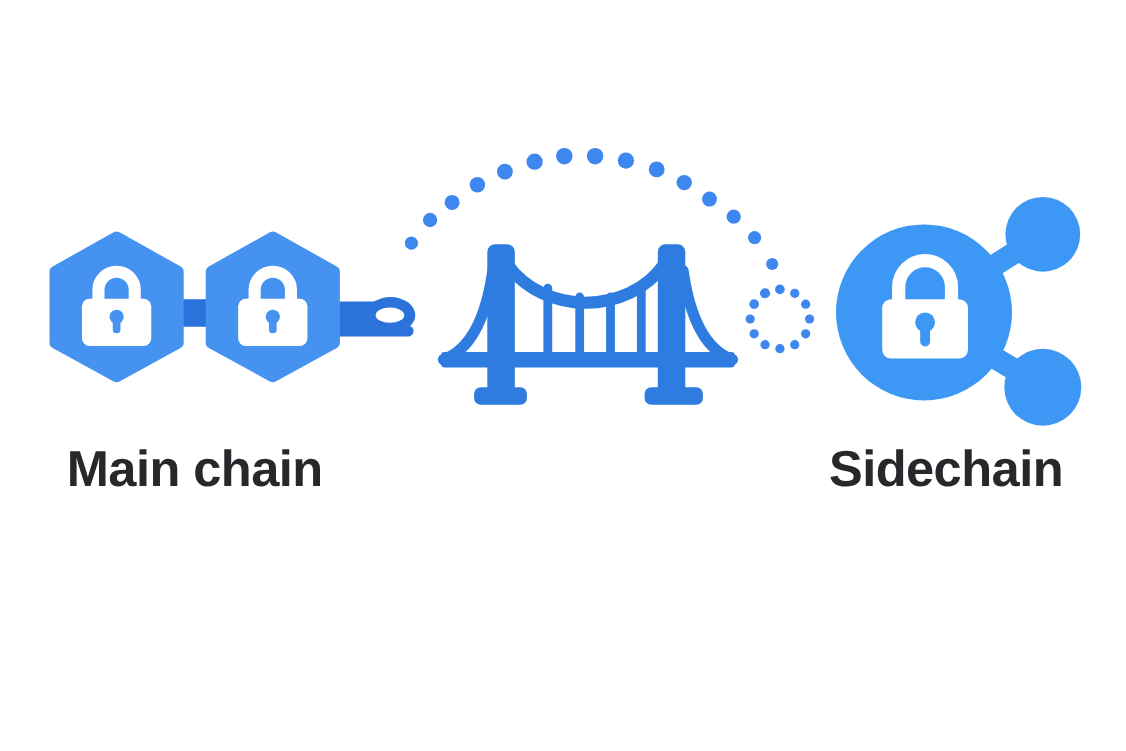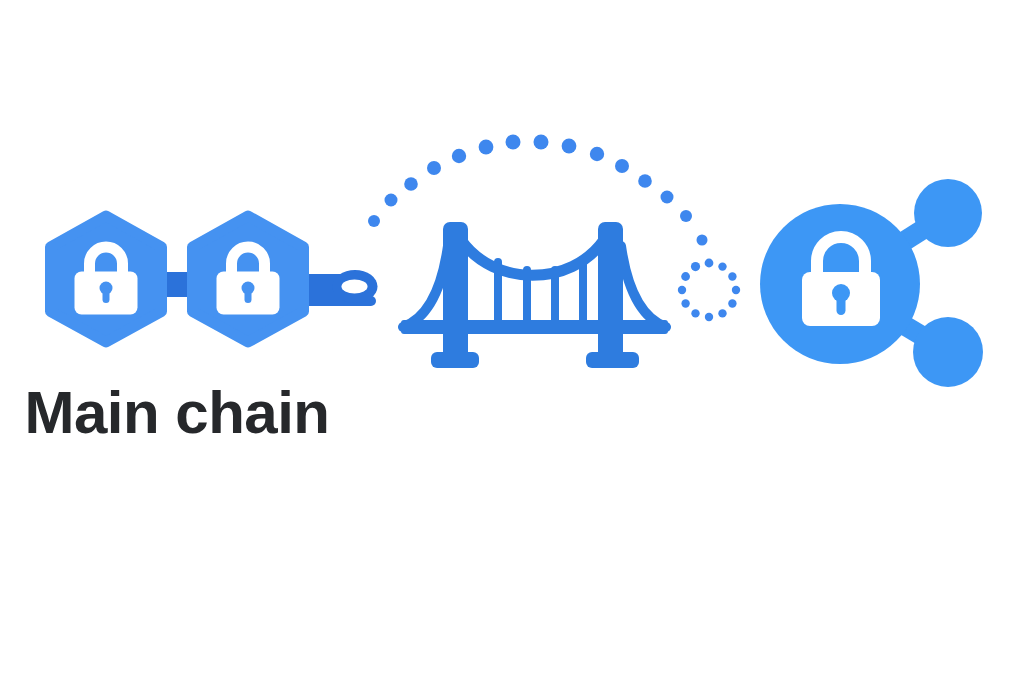--- a/index.html
+++ b/index.html
@@ -10,23 +10,23 @@
   .canvas {
     position: relative;
     width: 1024px;
     height: 683px;
     background: var(--background, #fff);
     overflow: hidden;
   }
   .gfx { position: absolute; left: 0; top: 0; }
   .label {
     position: absolute;
-    top: 378px;
+    top: 399px;
     transform: translateX(-50%);
-    font-size: 60px;
+    font-size: 46px;
     font-weight: 700;
     letter-spacing: -0.5px;
     color: var(--label_text, #26282b);
     white-space: nowrap;
   }
   
   .f-hex   { fill: var(--hexagon_blue); }
   .sp-hex  { fill: var(--hexagon_blue); stroke: var(--hexagon_blue); stroke-width: 11; stroke-linejoin: round; }
   .f-link  { fill: var(--link_blue); }
   .f-bridge{ fill: var(--bridge_blue); }
@@ -143,14 +143,15 @@
       <g>
         <path class="s-white" stroke-width="12" d="M 817 274 V 261 A 24 24 0 0 1 865 261 V 274"></path>
         <rect class="f-white" x="802" y="272" width="78" height="54" rx="8"></rect>
         <circle class="f-side" cx="841" cy="293" r="9"></circle>
         <rect class="f-side" x="836.5" y="293" width="9" height="22" rx="4.5"></rect>
       </g>
     </g>
   </svg>
 
   <div class="label" style="left:177px">Main chain</div>
+  <div class="label" style="left:860px">Sidechain</div>
 
 </div>
 
 </body></html>

